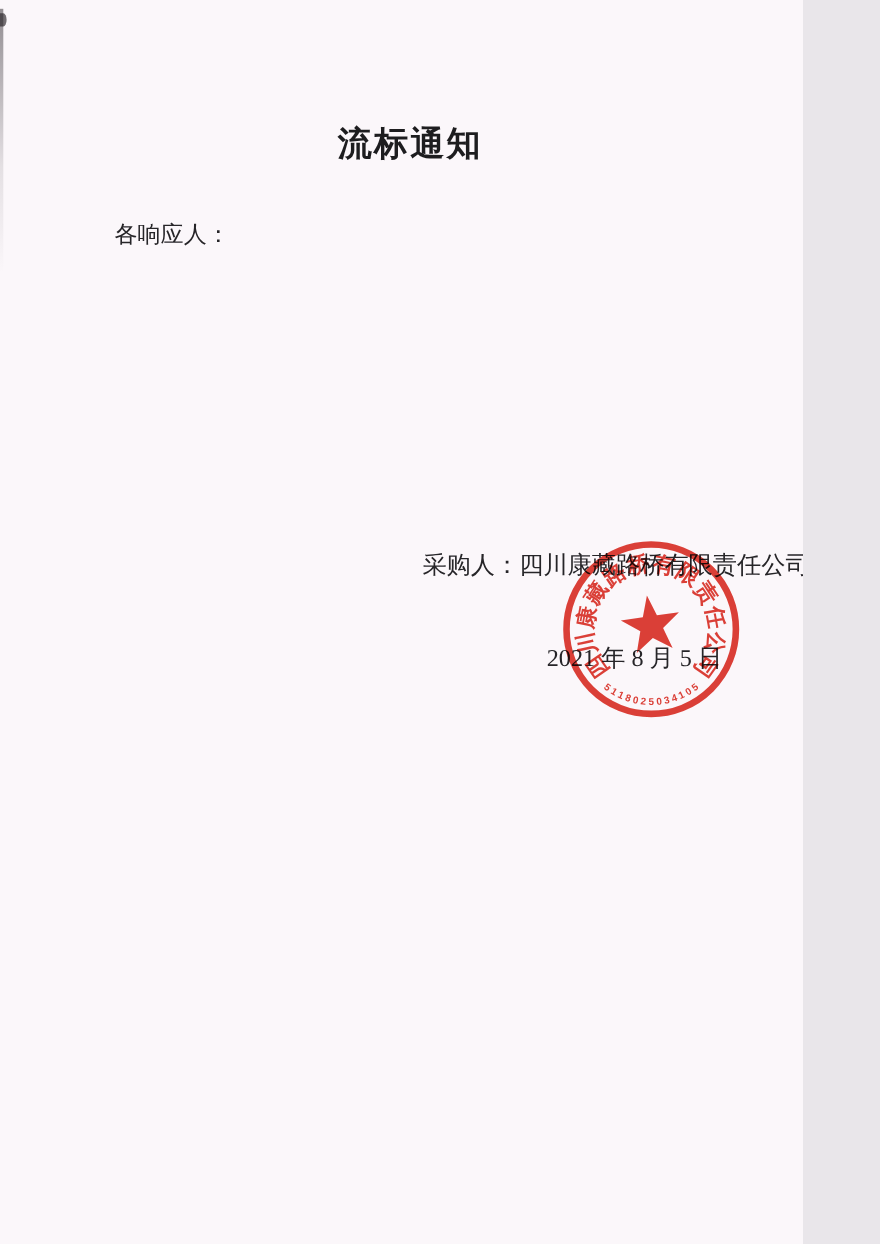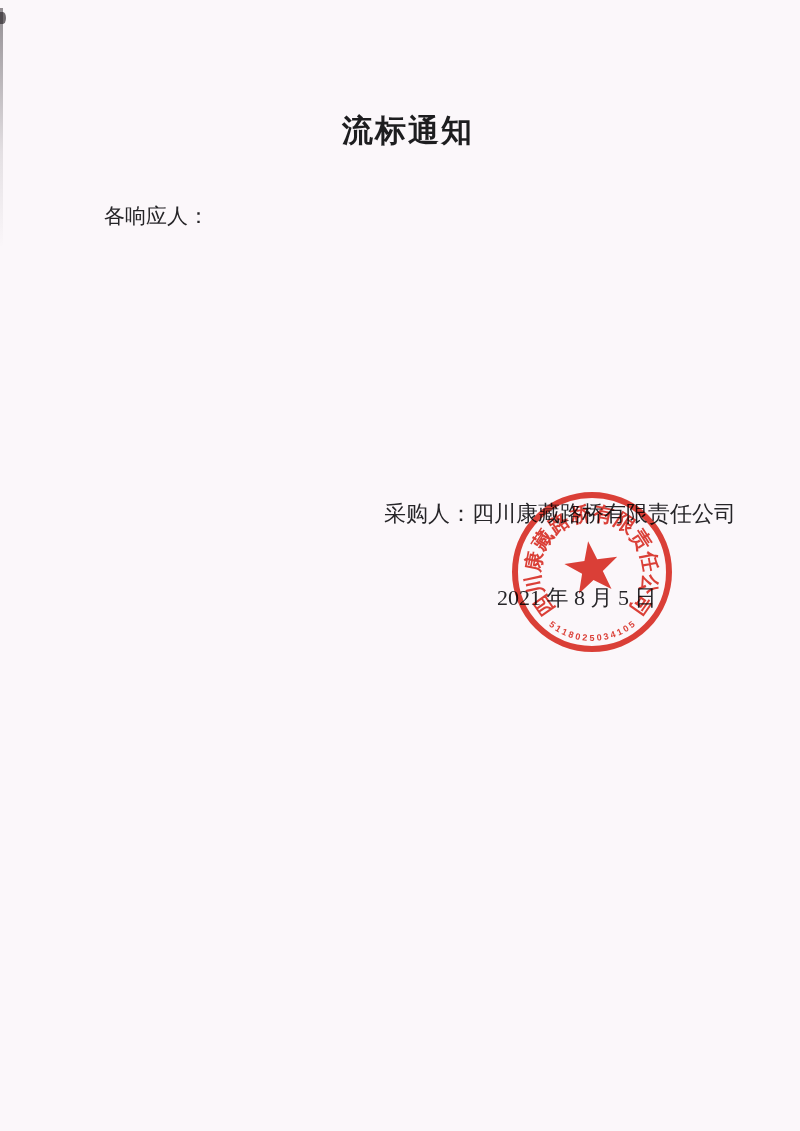--- a/index.html
+++ b/index.html
@@ -7,21 +7,21 @@
     padding: 0;
   }
   body {
     width: 800px;
     height: 1131px;
     background: #e9e6ea;
     font-family: "Liberation Serif", "DejaVu Serif", serif;
   }
   .page {
     position: relative;
-    width: 800px;
+    width: 730px;
     height: 1131px;
     background: var(--paper, #fbf7fa);
     overflow: hidden;
     color: var(--ink, #222222);
   }
   
   .edge-strip {
     position: absolute;
     left: 0;
     top: 8px;
@@ -56,20 +56,21 @@
     position: absolute;
     left: 104px;
     top: 194px;
     width: 615px;
     font-size: 21px;
     line-height: 44px;
     color: #262528;
   }
   .notice-body p {
     margin: 0;
+    font-family: Liberation Mono, monospace;
   }
   .para {
     text-indent: 32px;
     text-align: justify;
   }
   .seg-bold {
     font-weight: 700;
     color: #1c1b1e;
   }
   .purchaser-line {

